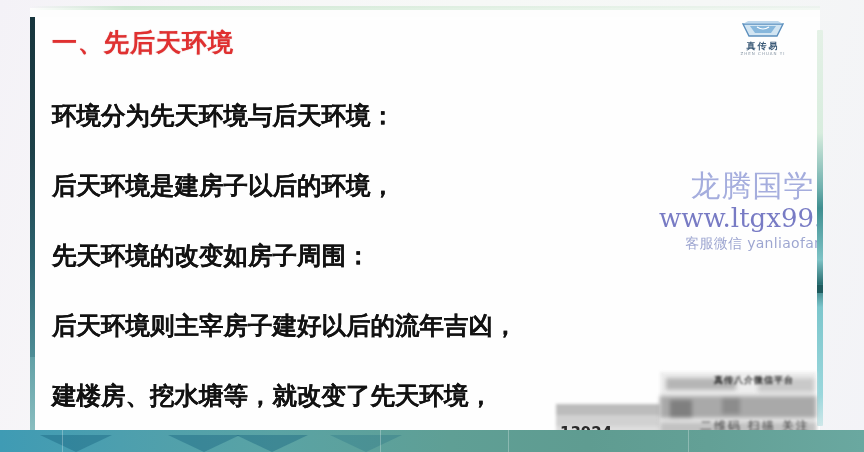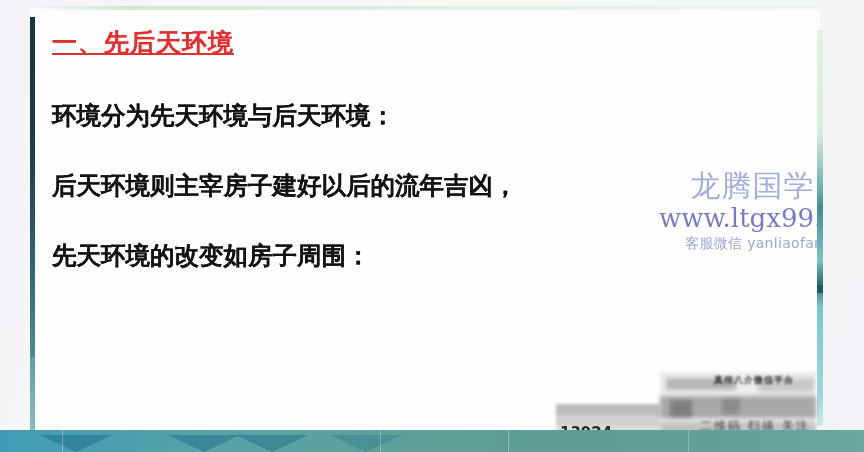--- a/index.html
+++ b/index.html
@@ -92,21 +92,20 @@
     position: absolute;
     left: 17px;
     top: 9px;
     font-family: "DejaVu Sans", "Liberation Sans", sans-serif;
     font-weight: 700;
     font-size: 25px;
     letter-spacing: 1px;
     color: #e03030;
     text-shadow: 0 0 1px rgba(180,20,20,0.55);
     white-space: nowrap;
-    text-decoration: underline;
   }
 
   
   .body-block {
     position: absolute;
     left: 17px;
     top: 44px;
     width: 760px;
   }
   .body-line {
@@ -356,24 +355,36 @@
     <div class="rule-left"></div>
     <div class="rule-left-lower"></div>
     <div class="rule-bottom-shadow"></div>
 
     <div class="slide-inner">
 
       <div class="headline">一、先后天环境</div>
 
       <div class="body-block">
         <div class="body-line">环境分为先天环境与后天环境：</div>
+        <div class="body-line">后天环境是建房子以后的环境，</div>
+        <div class="body-line">先天环境的改变如房子周围：</div>
         <div class="body-line">后天环境则主宰房子建好以后的流年吉凶，</div>
-        <div class="body-line">先天环境的改变如房子周围：</div>
+        <div class="body-line">建楼房、挖水塘等，就改变了先天环境，</div>
       </div>
 
+      <div class="logo-box">
+        <svg class="logo-mark" width="46" height="20" viewBox="0 0 46 20">
+          <path d="M3 4 L43 4 L37 16 L9 16 Z" fill="#cfe3f2" stroke="#4f86b8" stroke-width="1.4"></path>
+          <path d="M10 6 L36 6 L31 13 L15 13 Z" fill="#6fa9d6" opacity="0.85"></path>
+          <path d="M17 7 Q23 11 29 7" stroke="#ffffff" stroke-width="1.2" fill="none"></path>
+          <path d="M3 4 L8 1 L38 1 L43 4" fill="#9cc3e2" opacity="0.7"></path>
+        </svg>
+        <div class="logo-word">真传易</div>
+        <div class="logo-sub">ZHEN CHUAN YI</div>
+      </div>
 
       <div class="watermark">
         <div class="wm-cn">龙腾国学网</div>
         <div class="wm-url">www.ltgx99.com</div>
         <div class="wm-contact">客服微信 yanliaofan225</div>
       </div>
 
     </div>
   </div>
 

